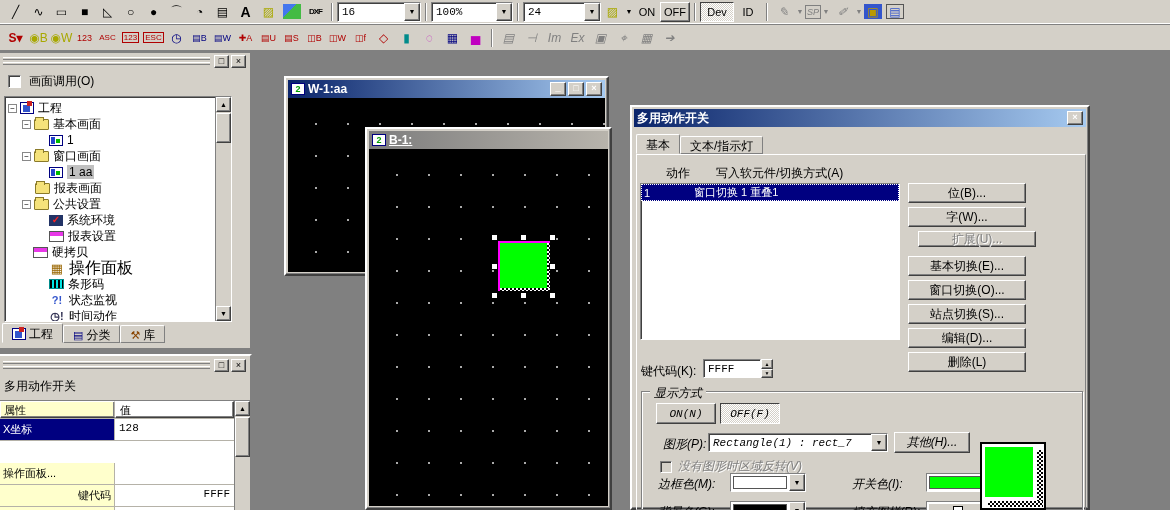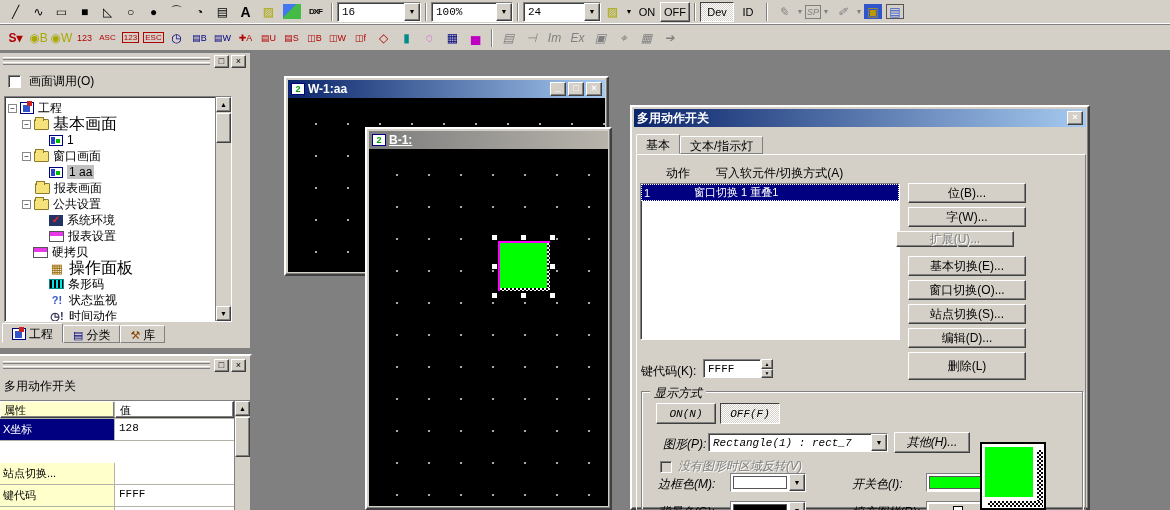--- a/index.html
+++ b/index.html
@@ -172,21 +172,21 @@
   </div>
   <div class="abs sunken" style="left:4px;top:43px;width:228px;height:226px;overflow:hidden;">
     <div class="titem" style="top:3px;left:3px;">
       <span class="expander">−</span>
       <span class="ico ico-proj"></span>
       <span style="font-size:12px;">工程</span>
     </div>
     <div class="titem" style="top:19px;left:17px;">
       <span class="expander">−</span>
       <span class="ico ico-folder"></span>
-      <span style="font-size:16px;">基本画面</span>
+      <span style="font-size:12px;">基本画面</span>
     </div>
     <div class="titem" style="top:35px;left:44px;">
       <span class="ico ico-screen"></span>
       <span style="font-size:12px;">1</span>
     </div>
     <div class="titem" style="top:51px;left:17px;">
       <span class="expander">−</span>
       <span class="ico ico-folder"></span>
       <span style="font-size:12px;">窗口画面</span>
     </div>
@@ -264,24 +264,24 @@
   <div class="abs" style="left:0;top:44px;width:250px;height:112px;background:#fff;border-top:1px solid var(--sh);overflow:hidden;">
     <div class="prow" style="top:0;height:18px;">
       <span class="pc1 raised" style="padding-top:1px;">属性</span>
       <span class="pc2 raised" style="padding-top:1px;font-family:'Liberation Sans',sans-serif;">值</span>
     </div>
     <div class="prow" style="top:18px;">
       <span class="pc1" style="background:var(--sel);color:#fff;">X坐标</span>
       <span class="pc2">128</span>
     </div>
     <div class="prow" style="top:62px;">
-      <span class="pc1">站点切换...</span>
+      <span class="pc1">操作面板...</span>
       <span class="pc2"></span>
     </div>
-    <div class="prow" style="top:84px;">
+    <div class="prow" style="top:84px;text-align:right;">
       <span class="pc1">键代码</span>
       <span class="pc2">FFFF</span>
     </div>
     <div class="prow" style="top:106px;">
       <span class="pc1">显示方式...</span>
       <span class="pc2"></span>
     </div>
     <div class="abs sb" style="right:0;top:0;width:16px;bottom:0;border-left:1px solid var(--sh);">
       <span class="btn sbtn abs" style="left:0;top:0;width:15px;height:15px;">▲</span>
       <span class="raised abs" style="left:0;top:16px;width:15px;height:40px;"></span>
@@ -335,26 +335,26 @@
     <span class="abs lbl" style="left:29px;top:10px;font-size:12px;">动作</span>
     <span class="abs lbl" style="left:79px;top:10px;font-size:12px;">写入软元件/切换方式(A)</span>
     <div class="abs sunken" style="left:3px;top:28px;width:260px;height:157px;">
       <div class="flat" style="justify-content:flex-start;height:17px;background:var(--sel);color:#fff;border:1px dotted #fff;">
         <span style="width:52px;padding-left:2px;">1</span>
         <span>窗口切换 1 重叠1</span>
       </div>
     </div>
     <span class="btn abs" style="left:271px;top:28px;width:118px;height:20px;font-size:12px;">位(B)...</span>
     <span class="btn abs" style="left:271px;top:52px;width:118px;height:20px;font-size:12px;">字(W)...</span>
-    <span class="btn abs disabled" style="left:259px;top:76px;width:118px;height:16px;font-size:12px;">扩展(U)...</span>
+    <span class="btn abs disabled" style="left:281px;top:76px;width:118px;height:16px;font-size:12px;">扩展(U)...</span>
     <span class="btn abs" style="left:271px;top:101px;width:118px;height:20px;font-size:12px;">基本切换(E)...</span>
     <span class="btn abs" style="left:271px;top:125px;width:118px;height:20px;font-size:12px;">窗口切换(O)...</span>
     <span class="btn abs" style="left:271px;top:149px;width:118px;height:20px;font-size:12px;">站点切换(S)...</span>
     <span class="btn abs" style="left:271px;top:173px;width:118px;height:20px;font-size:12px;">编辑(D)...</span>
-    <span class="btn abs" style="left:271px;top:197px;width:118px;height:28px;font-size:12px;">删除(L)</span>
+    <span class="btn abs" style="left:271px;top:197px;width:118px;height:20px;font-size:12px;">删除(L)</span>
 
     <span class="abs lbl" style="left:4px;top:208px;font-size:12px;">键代码(K):</span>
     <div class="abs combo" style="left:66px;top:204px;width:58px;height:19px;">
       <span class="val">FFFF</span>
     </div>
     <div class="abs spin" style="left:124px;top:204px;height:19px;">
       <span class="btn">▲</span>
       <span class="btn">▼</span>
     </div>
 

